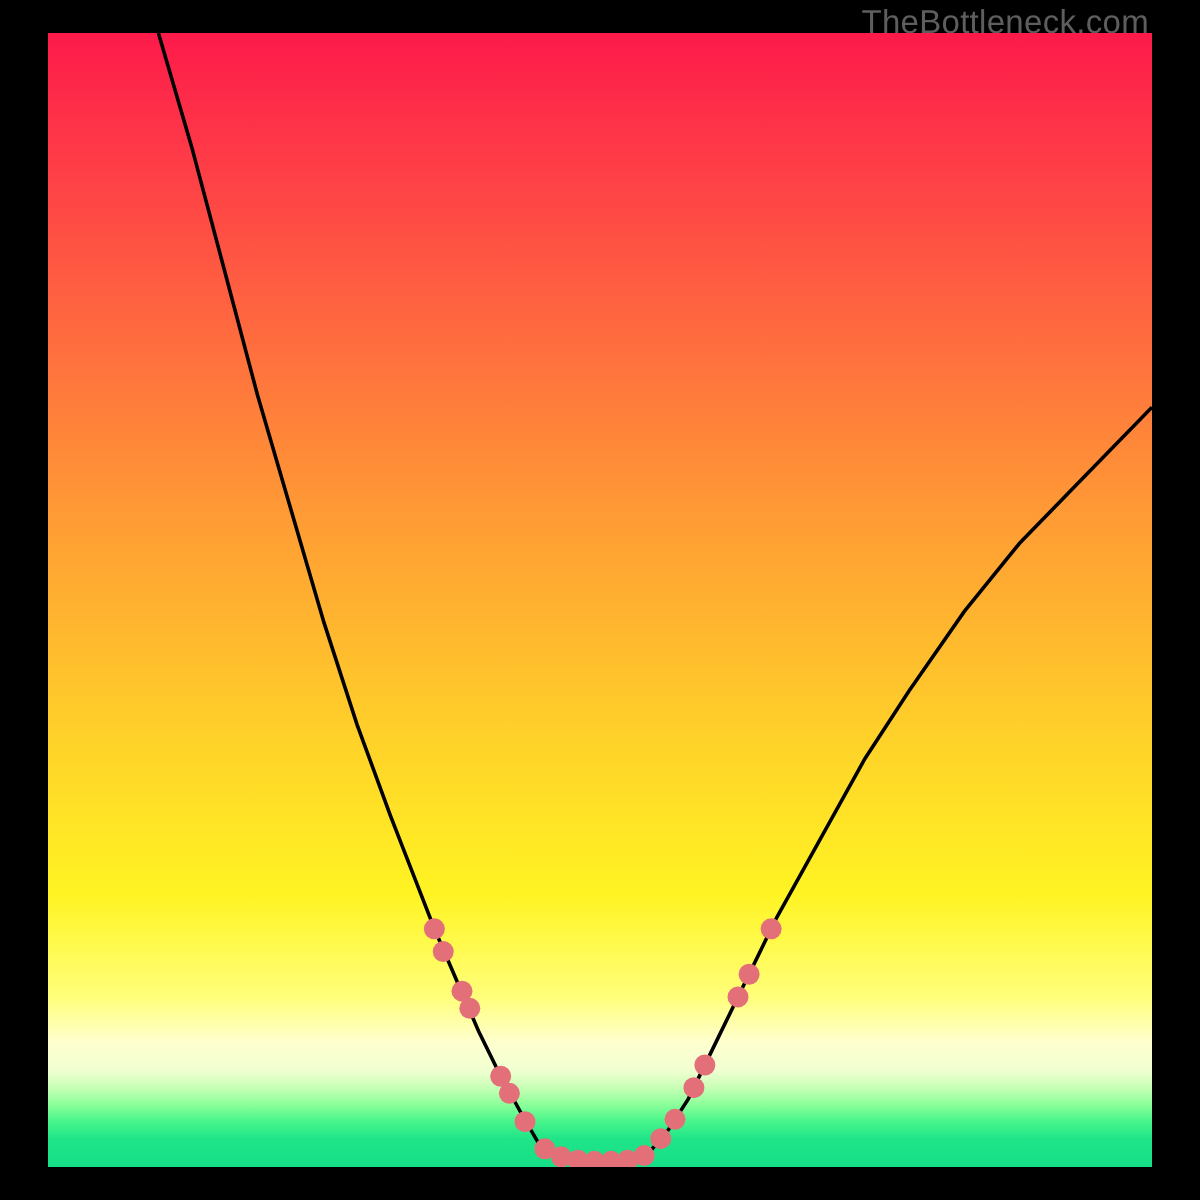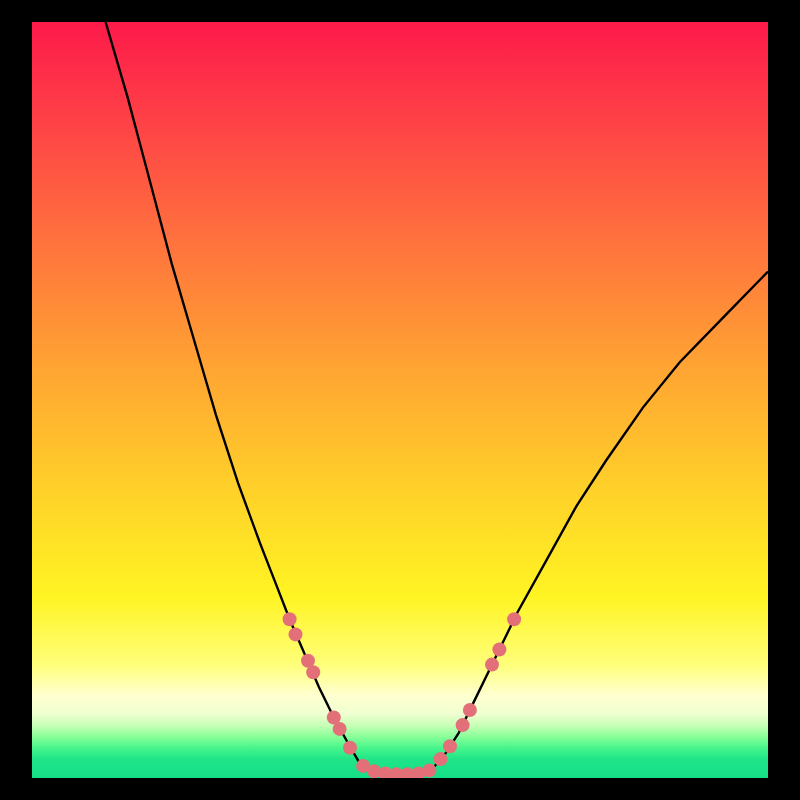--- a/index.html
+++ b/index.html
@@ -63,20 +63,21 @@
   }
   .dot {
     fill: #e37079;
     stroke: none;
   }
 </style>
 </head>
 <body>
 
 <div class="frame">
+  <div class="watermark">TheBottleneck.com</div>
   <div class="plot">
     <svg class="curve" viewBox="0 0 736 756" preserveAspectRatio="none">
       <path id="curve-path" fill="none" stroke="#000" stroke-width="2.4" d="M73.6 0.0 L95.7 75.6 L117.8 158.8 L139.8 241.9 L161.9 317.5 L184.0 393.1 L206.1 461.2 L228.2 521.6 L242.9 559.4 L257.6 597.2 L272.3 631.3 L287.0 665.3 L301.8 695.5 L316.5 722.0 L327.5 740.9 L338.6 750.0 L338.6 750.0 L353.3 752.2 L368.0 752.2 L382.7 752.2 L397.4 750.0 L397.4 750.0 L412.2 733.3 L426.9 710.6 L441.6 680.4 L463.7 635.0 L485.8 589.7 L515.2 536.8 L544.6 483.8 L574.1 438.5 L610.9 385.6 L647.7 340.2 L691.8 294.8 L736.0 249.5"></path>
       <g id="dots">
           <circle cx="257.6" cy="597.2" r="7" class="dot"></circle>
           <circle cx="263.5" cy="612.4" r="7" class="dot"></circle>
           <circle cx="276.0" cy="638.8" r="7" class="dot"></circle>
           <circle cx="281.2" cy="650.2" r="7" class="dot"></circle>
           <circle cx="301.8" cy="695.5" r="7" class="dot"></circle>
           <circle cx="307.6" cy="706.9" r="7" class="dot"></circle>

